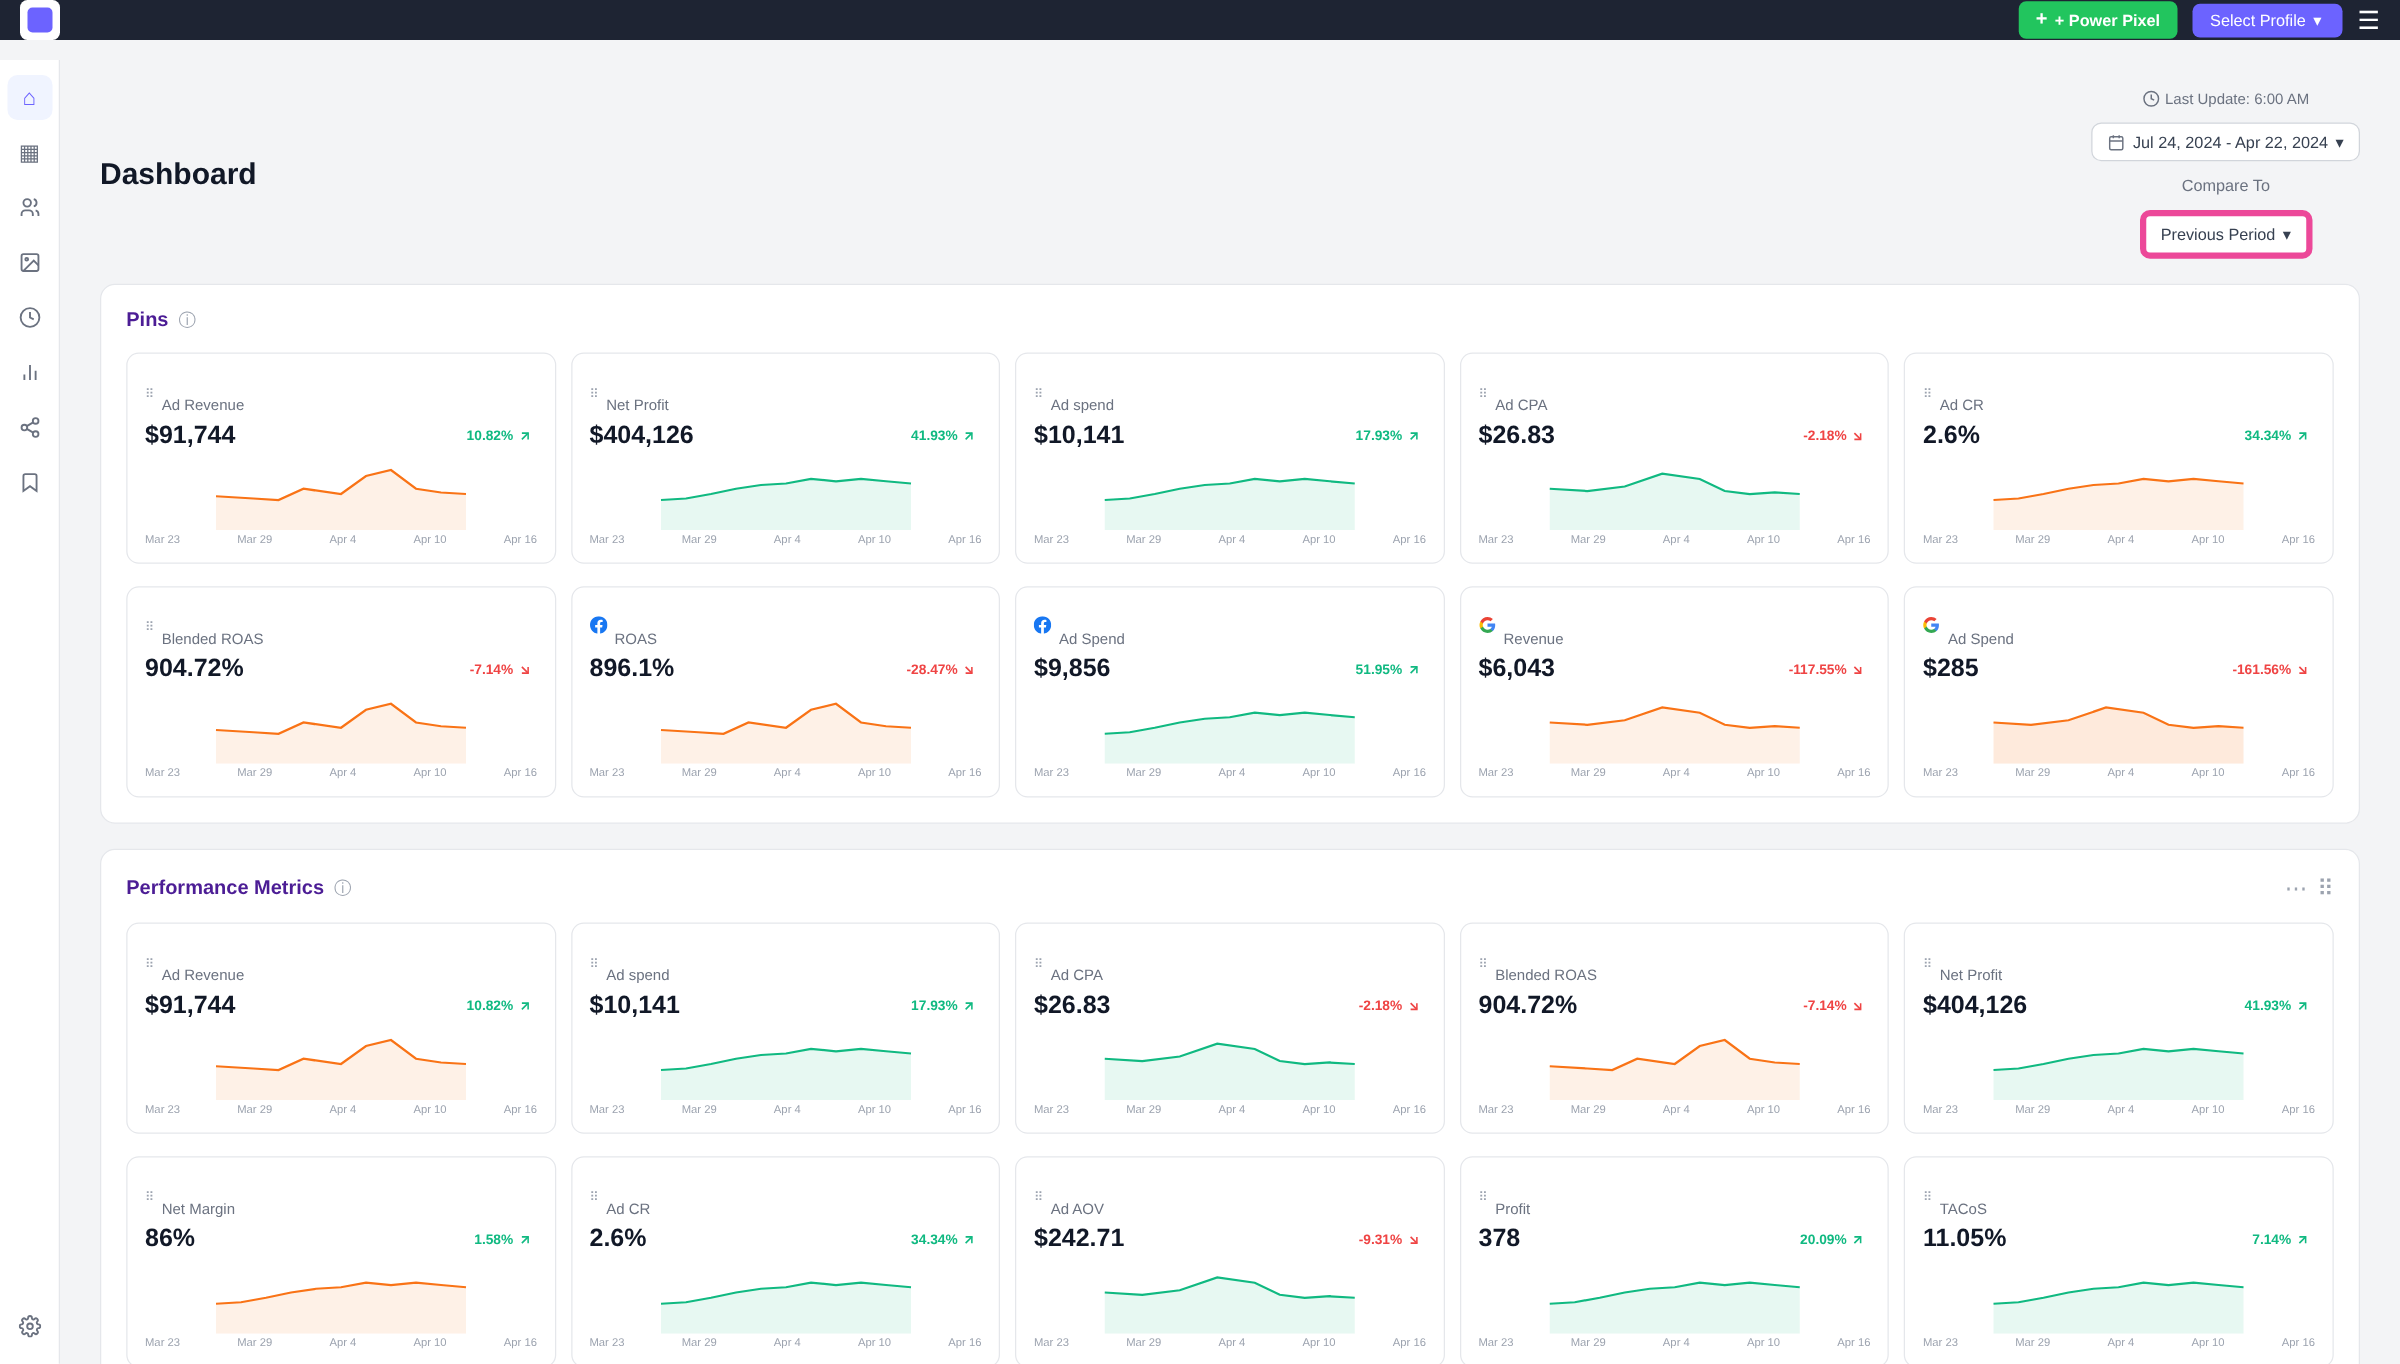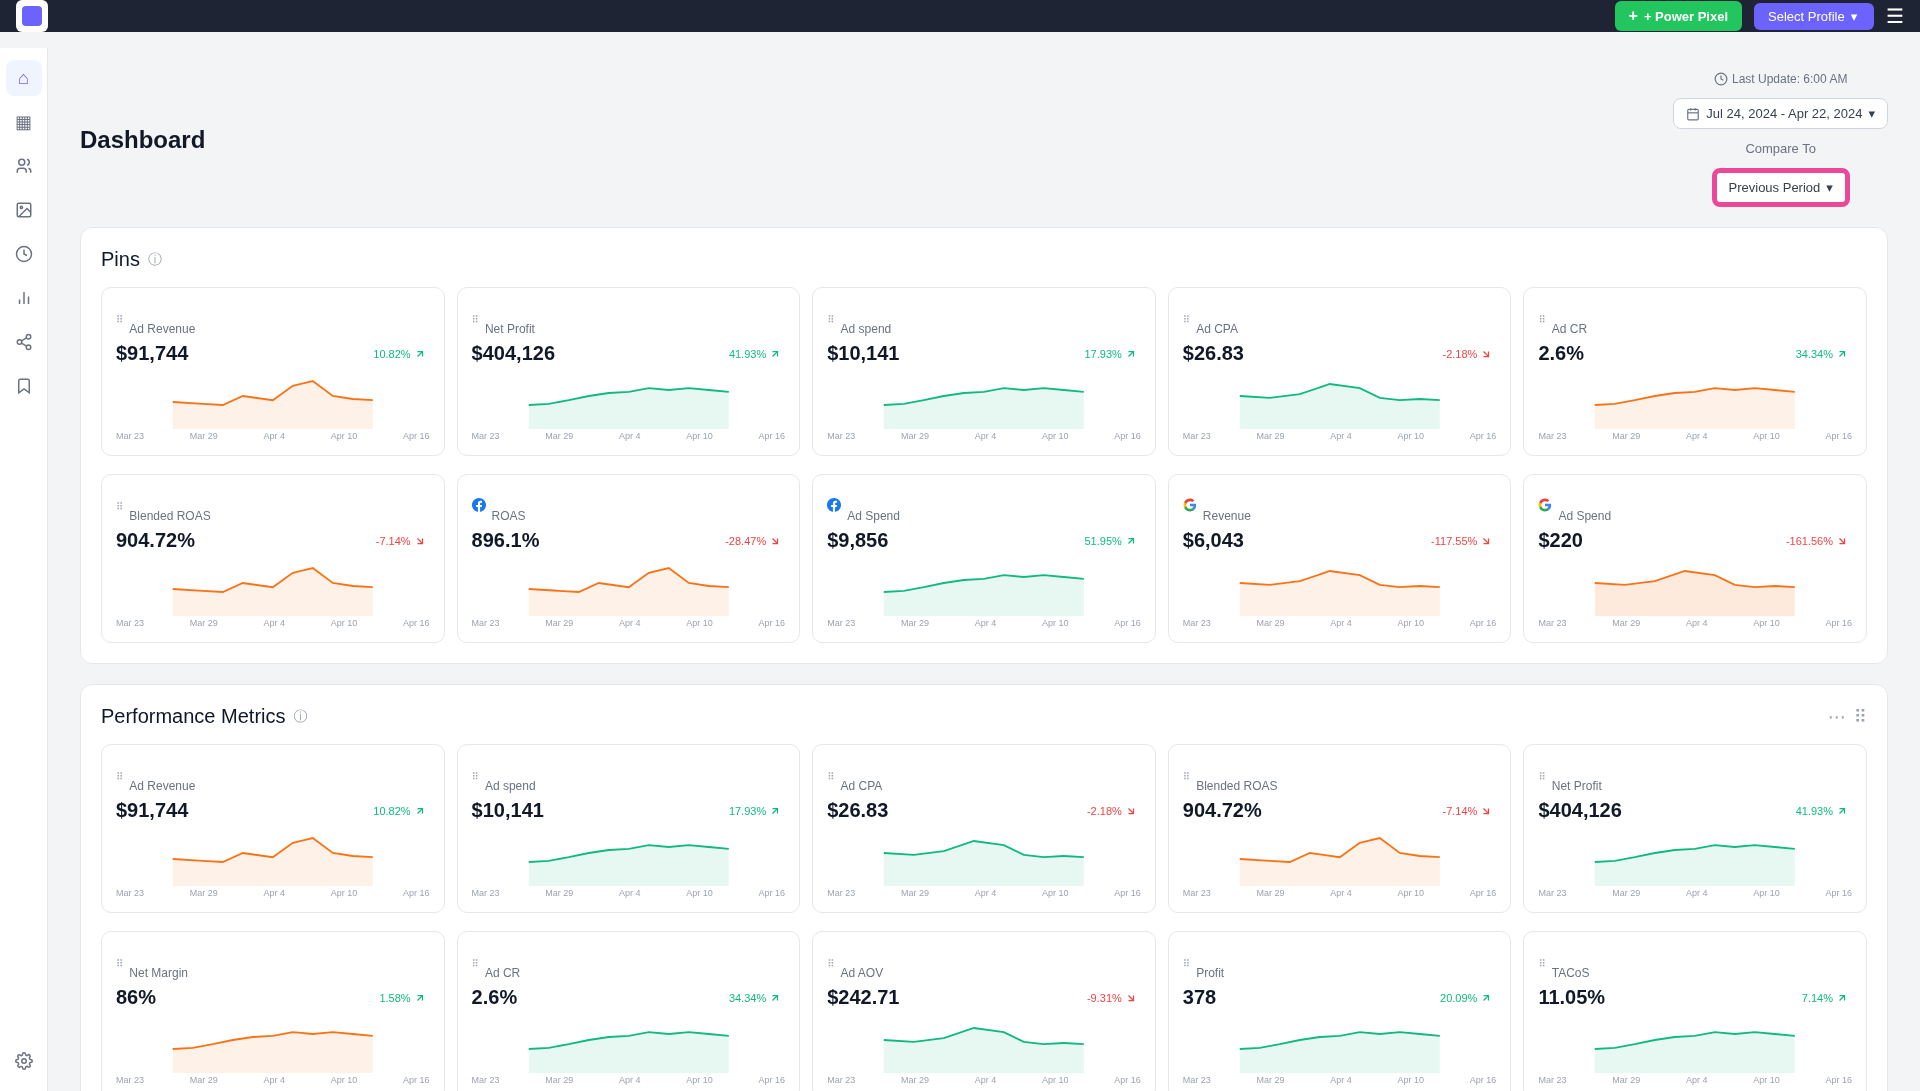--- a/index.html
+++ b/index.html
@@ -69,37 +69,37 @@
 
     
     .section {
       background: #fff; border-radius: 12px; border: 1px solid #e5e7eb;
       padding: 20px; margin-bottom: 20px;
     }
     .section-header {
       display: flex; align-items: center; justify-content: space-between; margin-bottom: 16px;
     }
     .section-title-row { display: flex; align-items: center; gap: 8px; }
-    .section-title { font-size: 20px; font-weight: 400; color: #0f172a; }
+    .section-title { font-size: 16px; font-weight: 700; color: #4c1d95; }
     .info-icon { color: #9ca3af; font-size: 14px; cursor: pointer; }
     .section-actions { display: flex; align-items: center; gap: 8px; color: #9ca3af; font-size: 18px; cursor: pointer; }
 
     
     .cards-grid { display: grid; grid-template-columns: repeat(5, 1fr); gap: 12px; }
     .card {
       background: #fff; border: 1px solid #e5e7eb; border-radius: 10px;
       padding: 14px; overflow: hidden; position: relative;
     }
     .card-label-row { display: flex; align-items: center; gap: 6px; margin-bottom: 6px; }
     .card-icon { color: #9ca3af; font-size: 12px; }
     .card-label { font-size: 12px; color: #6b7280; font-weight: 400; margin-top: 20px; }
     .card-value-row { display: flex; align-items: center; justify-content: space-between; margin-bottom: 4px; }
     .card-value { font-size: 20px; font-weight: 700; color: #111827; }
     .card-badge {
-      display: flex; align-items: center; gap: 3px; font-size: 11px; font-weight: 400; border-radius: 4px; padding: 2px 4px;
+      display: flex; align-items: center; gap: 3px; font-size: 11px; font-weight: 700; border-radius: 4px; padding: 2px 4px;
     }
     .card-chart { height: 60px; width: 100%; }
 
     
     .chart-axis { font-size: 9px; color: #9ca3af; display: flex; justify-content: space-between; margin-top: 2px; }
     .chart-axis span { color: #9ca3af; font-size: 9px; }
   </style>
 </head>
 <body>
 
@@ -462,21 +462,21 @@
     <div class="card-label-row">
       <span class="card-icon"><svg width="14" height="14" viewBox="0 0 24 24">
                 <path d="M22.56 12.25c0-.78-.07-1.53-.2-2.25H12v4.26h5.92c-.26 1.37-1.04 2.53-2.21 3.31v2.77h3.57c2.08-1.92 3.28-4.74 3.28-8.09z" fill="#4285F4"></path>
                 <path d="M12 23c2.97 0 5.46-.98 7.28-2.66l-3.57-2.77c-.98.66-2.23 1.06-3.71 1.06-2.86 0-5.29-1.93-6.16-4.53H2.18v2.84C3.99 20.53 7.7 23 12 23z" fill="#34A853"></path>
                 <path d="M5.84 14.09c-.22-.66-.35-1.36-.35-2.09s.13-1.43.35-2.09V7.07H2.18C1.43 8.55 1 10.22 1 12s.43 3.45 1.18 4.93l2.85-2.22.81-.62z" fill="#FBBC05"></path>
                 <path d="M12 5.38c1.62 0 3.06.56 4.21 1.64l3.15-3.15C17.45 2.09 14.97 1 12 1 7.7 1 3.99 3.47 2.18 7.07l3.66 2.84c.87-2.6 3.3-4.53 6.16-4.53z" fill="#EA4335"></path>
               </svg></span>
       <span class="card-label">Ad Spend</span>
     </div>
     <div class="card-value-row">
-      <span class="card-value">$220</span>
+      <span class="card-value">$285</span>
       <span class="card-badge" style="color:#ef4444;">
         -161.56% <svg width="12" height="12" viewBox="0 0 24 24" fill="none" stroke="#ef4444" stroke-width="2.5">
                 <path d="M7 7l10 10"></path>
                 <path d="M17 7v10H7"></path>
               </svg>
       </span>
     </div>
     <div class="card-chart"><svg viewBox="0 0 200 60" xmlns="http://www.w3.org/2000/svg" width="100%" height="60">
     <polygon points="0,60 0,27 30,28.8 60,25.200000000000003 90,15 120,19.200000000000003 140,28.8 160,31.2 180,30 200,31.2 200,60" fill="rgba(249,115,22,0.15)"></polygon>
     <polyline points="0,27 30,28.8 60,25.200000000000003 90,15 120,19.200000000000003 140,28.8 160,31.2 180,30 200,31.2" fill="none" stroke="#f97316" stroke-width="1.8"></polyline>

